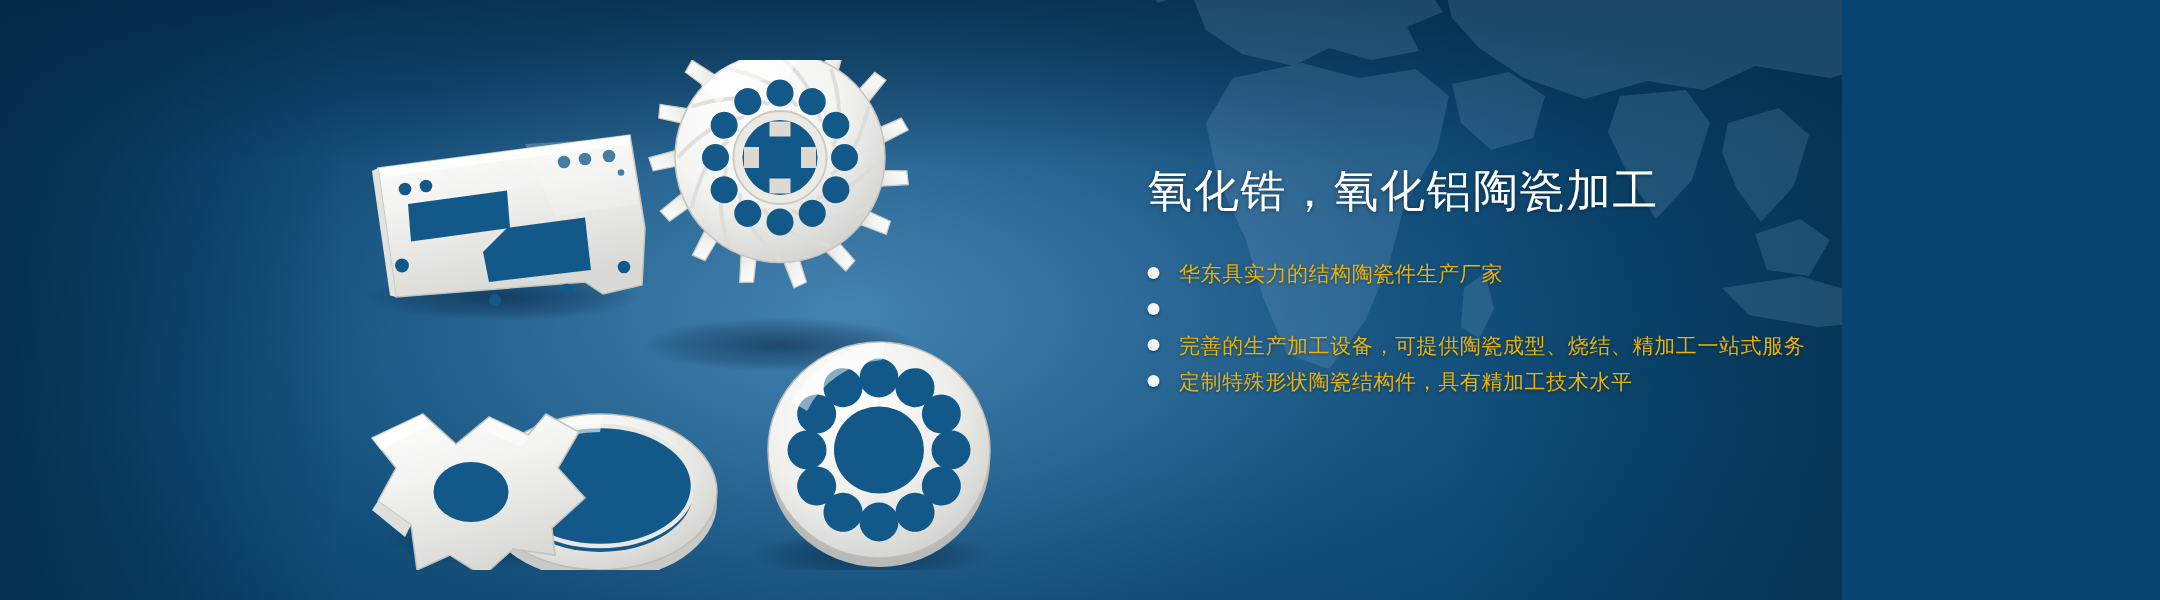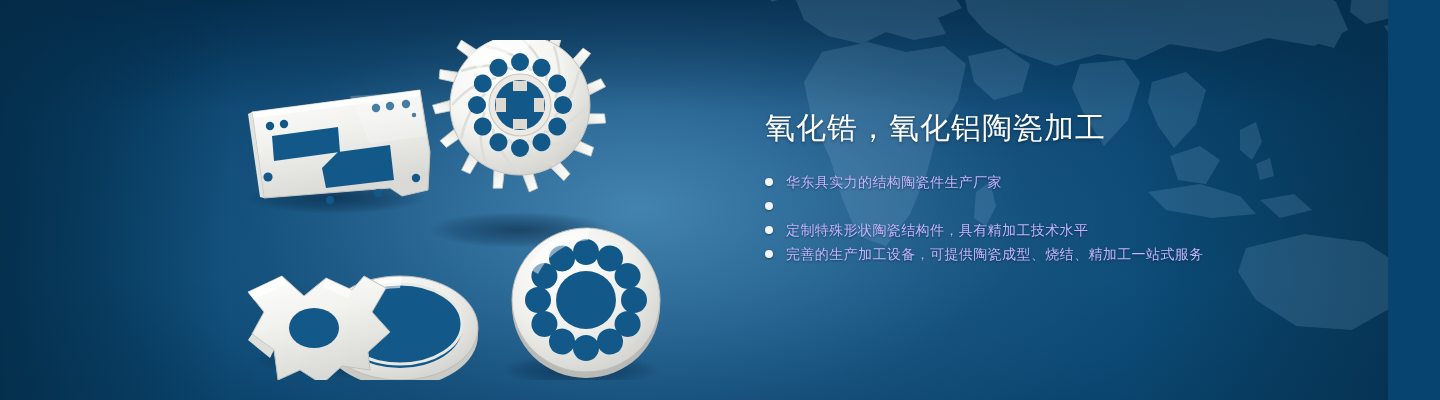--- a/index.html
+++ b/index.html
@@ -7,21 +7,21 @@
   html,body{ background:#07446f; }
   body {
     width:1440px; height:400px;
     font-family:"Liberation Sans","DejaVu Sans",sans-serif;
     overflow:hidden;
   }
 
   
   .banner{
     position:relative;
-    width:1388px; height:400px;
+    width:1228px; height:400px;
     overflow:hidden;
     background:#0a4a75;
   }
 
   
   .bg-base{
     position:absolute; inset:0;
     background:linear-gradient(180deg,#063d66 0%, #0a4a75 40%, #0c4f7b 70%, #0a4771 100%);
   }
   
@@ -98,21 +98,21 @@
     flex:0 0 auto;
     width:8px; height:8px;
     border-radius:50%;
     background:#f2f6f9;
     margin-right:13px;
     box-shadow:0 1px 2px rgba(0,15,35,0.45);
   }
   .btext{
     font-size:14px;
     line-height:24px;
-    color:#c4b5fd;
+    color:#eab308;
     letter-spacing:0.4px;
     white-space:nowrap;
     text-shadow:0 1px 2px rgba(0,18,36,0.5);
   }
 </style>
 </head>
 <body>
 
 <div class="banner">
 
@@ -348,22 +348,22 @@
     <ul class="bullets">
       <li class="bullet">
         <span class="dot"></span>
         <span class="btext">华东具实力的结构陶瓷件生产厂家</span>
       </li>
       <li class="bullet">
         <span class="dot"></span>
       </li>
       <li class="bullet">
         <span class="dot"></span>
-        <span class="btext">定制特殊形状陶瓷结构件，具有精加工技术水平</span>
+        <span class="btext">完善的生产加工设备，可提供陶瓷成型、烧结、精加工一站式服务</span>
       </li>
       <li class="bullet">
         <span class="dot"></span>
-        <span class="btext">完善的生产加工设备，可提供陶瓷成型、烧结、精加工一站式服务</span>
+        <span class="btext">定制特殊形状陶瓷结构件，具有精加工技术水平</span>
       </li>
     </ul>
   </div>
 
 </div>
 
 </body></html>

